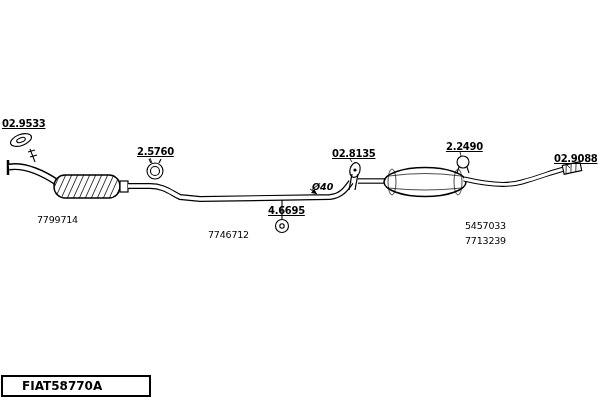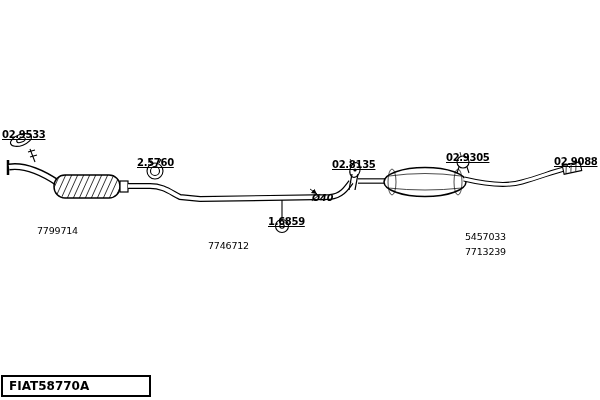--- a/index.html
+++ b/index.html
@@ -1,29 +1,29 @@
 <!DOCTYPE html>
 <html><head>
 <meta charset="utf-8">
 <style>
   html,body{margin:0;padding:0;background:#fff;}
   #stage{
     position:relative;width:600px;height:400px;background:#ffffff;
     font-family:"DejaVu Sans","Liberation Sans",sans-serif;color:#000;overflow:hidden;
   }
   #stage svg{position:absolute;left:0;top:0;}
-  .lbl{position:absolute;white-space:nowrap;line-height:1;margin-top:11px;}
+  .lbl{position:absolute;white-space:nowrap;line-height:1;}
   .code-sm{font-size:10px;font-weight:bold;text-decoration:underline;letter-spacing:-0.3px;}
   .code-lg{font-size:17px;font-weight:bold;letter-spacing:-0.5px;}
   .ref{font-size:9.5px;font-weight:normal;letter-spacing:-0.2px;}
   .dia{font-size:9.5px;font-weight:bold;font-style:italic;padding-left:14px;}
   .idbox{
     position:absolute;left:1px;top:375px;width:150px;height:22px;
     border:2px solid #000;background:#fff;display:flex;align-items:center;
-    padding-left:6px;box-sizing:border-box;font-size:12px;font-weight:bold;letter-spacing:0;
+    padding-left:19px;box-sizing:border-box;font-size:12px;font-weight:bold;letter-spacing:0;
   }
 </style>
 </head>
 <body>
 
 <div id="stage">
 
   <svg width="600" height="400" viewBox="0 0 600 400" xmlns="http://www.w3.org/2000/svg">
     <defs>
       <clipPath id="catClip">
@@ -122,23 +122,23 @@
         <line x1="577" y1="164" x2="575" y2="172" stroke="#000" stroke-width="0.7"></line>
       </g>
     </g>
 
     <line x1="567" y1="165" x2="570" y2="168" stroke="#000" stroke-width="0.8"></line>
   </svg>
 
   <div class="lbl code-sm" style="left:2px;top:119px">02.9533</div>
   <div class="lbl code-sm" style="left:137px;top:147px">2.5760</div>
   <div class="lbl code-sm" style="left:332px;top:149px">02.8135</div>
-  <div class="lbl code-sm" style="left:446px;top:142px">02.9305</div>
-  <div class="lbl code-sm" style="left:554px;top:146px">02.9088</div>
-  <div class="lbl code-sm" style="left:268px;top:206px">1.6859</div>
+  <div class="lbl code-sm" style="left:446px;top:142px">2.2490</div>
+  <div class="lbl code-sm" style="left:554px;top:154px">02.9088</div>
+  <div class="lbl code-sm" style="left:268px;top:206px">4.6695</div>
 
   <div class="lbl dia" style="left:298px;top:182px">Ø40</div>
 
   <div class="lbl ref" style="left:37px;top:215px">7799714</div>
 
   <div class="lbl ref" style="left:208px;top:230px">7746712</div>
 
   <div class="lbl ref" style="left:465px;top:221px">5457033</div>
   <div class="lbl ref" style="left:465px;top:236px">7713239</div>
 

